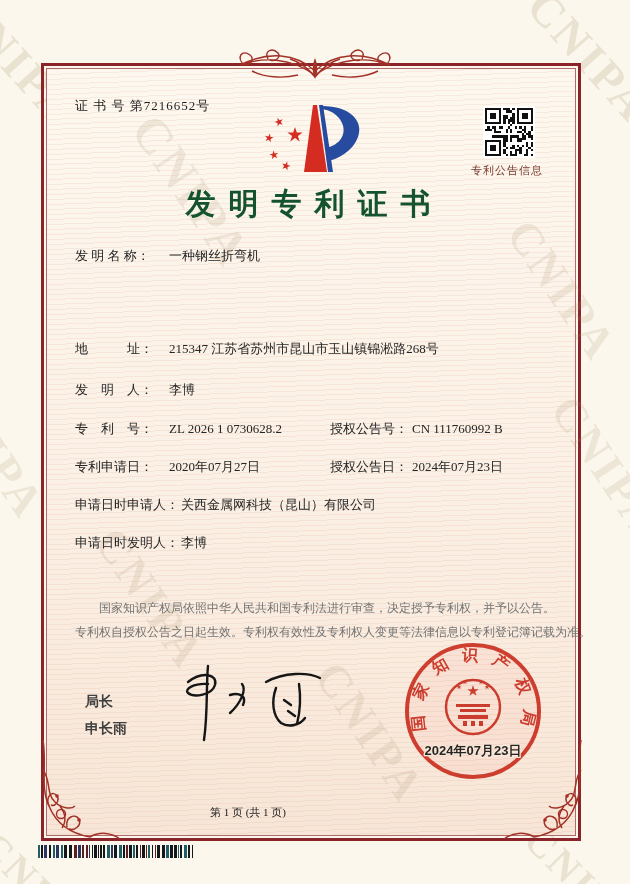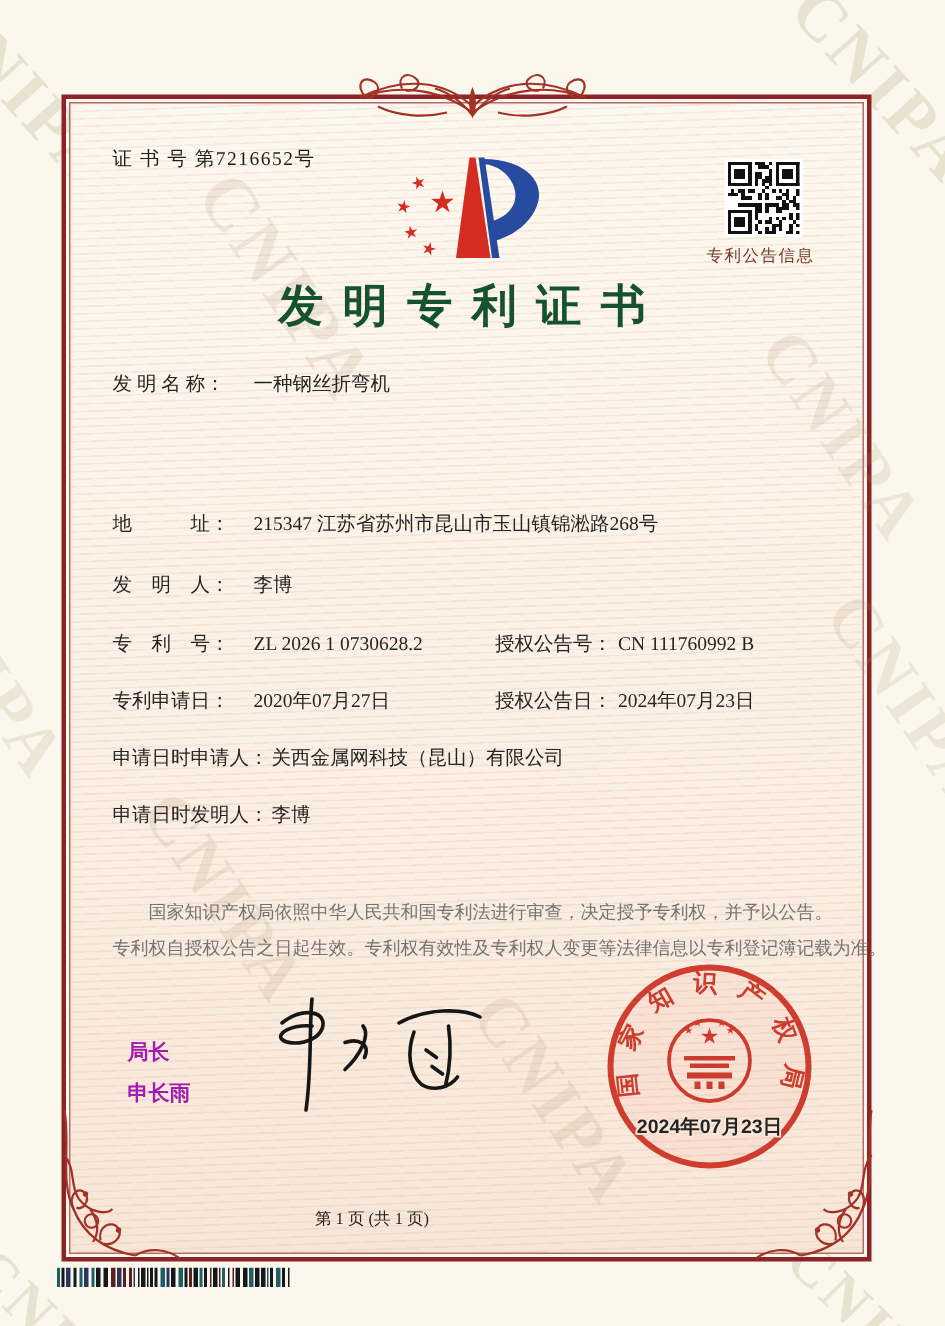--- a/index.html
+++ b/index.html
@@ -41,21 +41,21 @@
   .row .lab-long{display:inline-block;}
   .row .val{margin-left:2px;}
   .col2{position:absolute;left:255px;top:0;}
   .col2 .lab2{display:inline-block;}
   .col2 .val2{margin-left:4px;}
   
   .legal{position:absolute;left:75px;top:596px;z-index:4;font-size:12px;line-height:24px;color:#737373;}
   .legal .l1{display:block;padding-left:24px;white-space:nowrap;}
   .legal .l2{display:block;white-space:nowrap;}
   
-  .signoff{position:absolute;left:85px;top:688px;z-index:4;font-family:"Liberation Sans","DejaVu Sans",sans-serif;font-weight:bold;font-size:14px;color:#a21caf;line-height:27px;}
+  .signoff{position:absolute;left:85px;top:688px;z-index:4;font-family:"Liberation Sans","DejaVu Sans",sans-serif;font-weight:bold;font-size:14px;color:#404040;line-height:27px;}
   .signature{position:absolute;left:172px;top:658px;z-index:4;}
   
   .seal{position:absolute;left:403px;top:641px;z-index:5;mix-blend-mode:multiply;opacity:0.95;}
   
   .footer{position:absolute;left:25px;top:805px;width:446px;z-index:4;text-align:center;font-size:11px;color:#222;}
   .barcode{position:absolute;left:38px;top:845px;z-index:4;}
   
   .orn{position:absolute;z-index:3;}
   .orn-top{left:220px;top:44px;}
   .orn-bl{left:36px;top:740px;}

